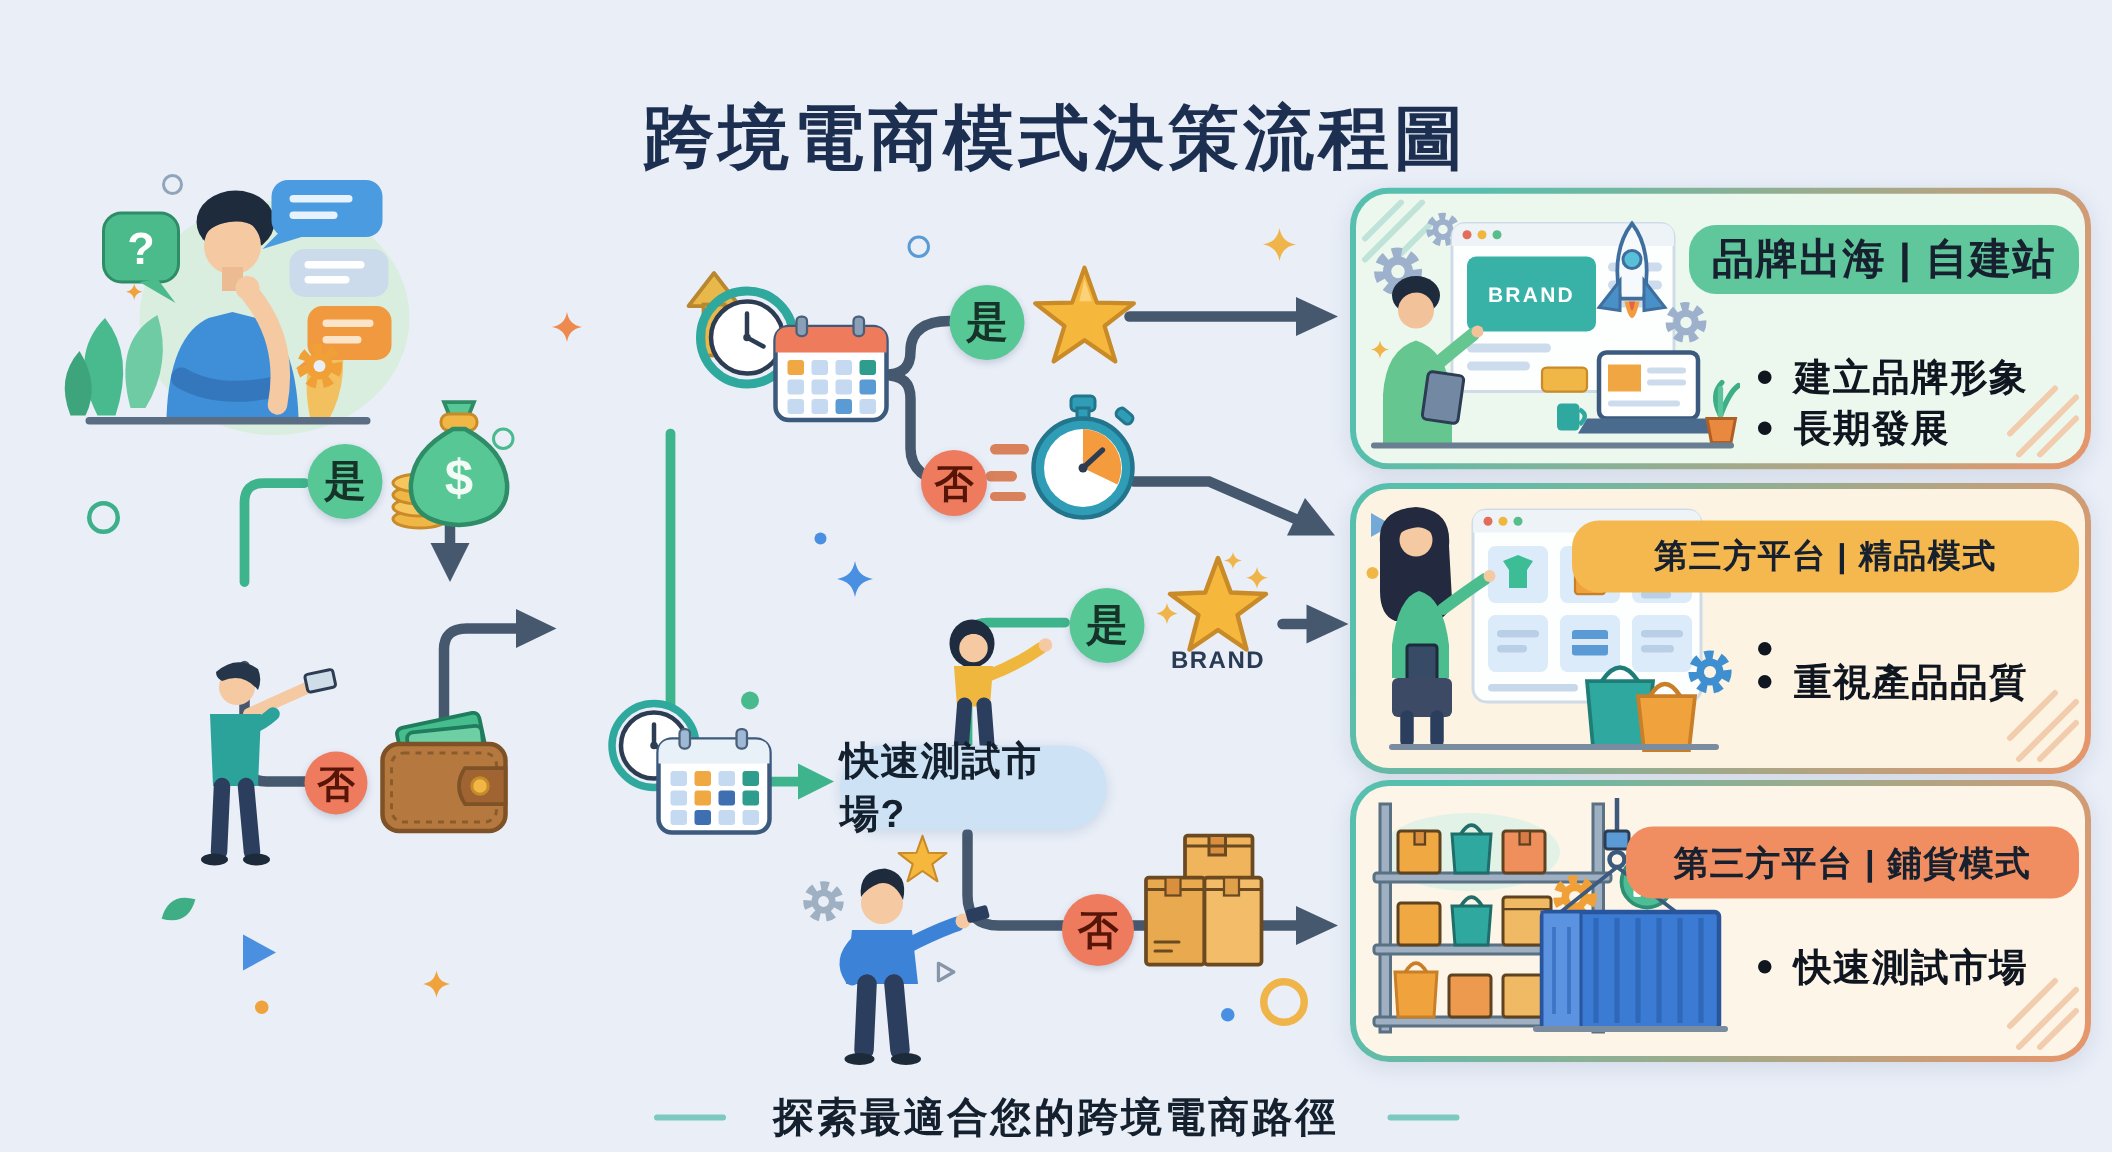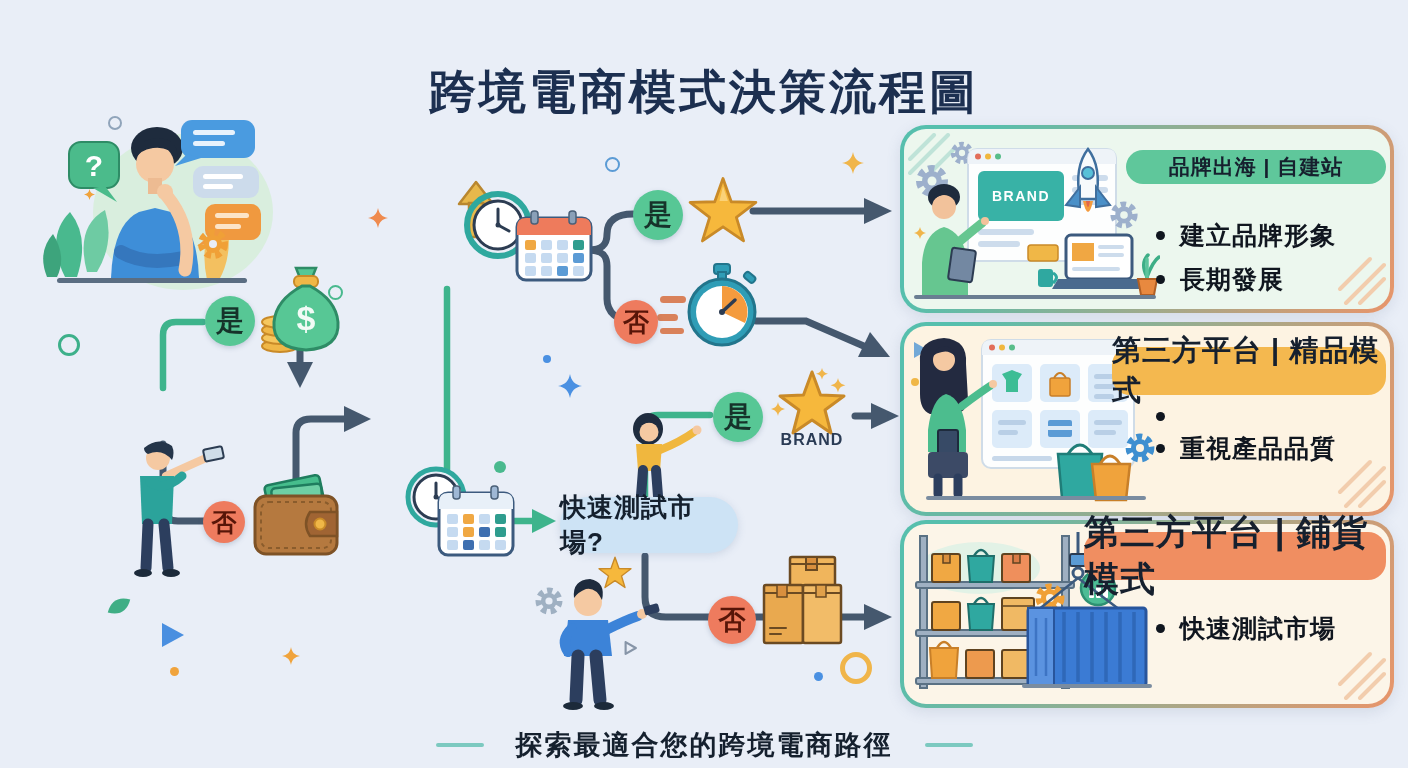--- a/index.html
+++ b/index.html
@@ -16,21 +16,21 @@
   .card{position:absolute;width:486px;border-radius:26px;z-index:2;border:4px solid transparent;
         box-shadow:0 4px 14px rgba(100,120,150,.16);}
   .card1{background:linear-gradient(#ecf7ee,#ecf7ee) padding-box,linear-gradient(115deg,#56bfad 15%,#e8956a) border-box;}
   .card2{background:linear-gradient(#fdf3e2,#fdf3e2) padding-box,linear-gradient(115deg,#56bfad 10%,#e8956a) border-box;}
   .card3{background:linear-gradient(#fcf5e8,#fcf5e8) padding-box,linear-gradient(115deg,#56bfad 10%,#e8956a) border-box;}
   .badge{position:absolute;right:4px;display:flex;align-items:center;justify-content:center;border-radius:18px;
          font-weight:800;color:#16202e;z-index:3;letter-spacing:1px;}
   .badge1{background:#5fc79b;}
   .badge2{background:#f4b84f;}
   .badge3{background:#f08e61;}
-  .bullets{position:absolute;left:252px;display:flex;flex-direction:column;gap:11px;margin:0;padding:0;list-style:none;
+  .bullets{position:absolute;left:252px;display:flex;flex-direction:column;gap:1px;margin:16px;padding:0;list-style:none;
            font-weight:800;color:#10161f;font-size:25px;letter-spacing:1px;z-index:3;text-align:right;}
   .bullets li{display:flex;align-items:center;gap:15px;}
   .bdot{width:9px;height:9px;border-radius:50%;background:#10161f;flex:none;}
   .footer{position:absolute;left:0;top:727px;width:100%;display:flex;align-items:center;justify-content:center;gap:32px;z-index:4;}
   .fdash{width:48px;height:4px;border-radius:2px;background:#7cc9c0;}
   .ftext{font-size:27px;font-weight:800;color:#15202e;letter-spacing:2px;}
   .ring{position:absolute;border-radius:50%;background:transparent;}
   svg{display:block;}
 </style>
 </head>
@@ -400,21 +400,21 @@
         <path d="M143,136 Q150,140 143,146" stroke="#2fa8a0" stroke-width="3" fill="none"></path>
       </g>
       <g transform="translate(228,118)">
         <path d="M9,22 Q2,8 10,0" stroke="#3dae86" stroke-width="3.5" fill="none" stroke-linecap="round"></path>
         <path d="M9,22 Q15,6 21,2" stroke="#3dae86" stroke-width="3.5" fill="none" stroke-linecap="round"></path>
         <path d="M9,22 Q9,10 9,4" stroke="#5cc49c" stroke-width="3.5" fill="none" stroke-linecap="round"></path>
         <path d="M0,24 L19,24 L16,40 L3,40 Z" fill="#e8893f" stroke="#b05f24" stroke-width="2"></path>
       </g>
       <rect x="4" y="158" width="242" height="4" rx="2" fill="#6a7e92"></rect>
     </svg>
-    <div class="badge badge1" style="top:21px;width:260px;height:34px;font-size:21px">
+    <div class="badge badge1" style="top:21px;width:260px;height:46px;font-size:28px">
       <span>品牌出海 | 自建站</span>
     </div>
     <ul class="bullets" style="top:90px">
       <li>
           <span class="bdot"></span>
           <span>建立品牌形象</span>
         </li>
       <li>
           <span class="bdot"></span>
           <span>長期發展</span>
@@ -477,21 +477,21 @@
         <path d="M48,144 L48,160" stroke="#2c3e5e" stroke-width="9" stroke-linecap="round"></path>
       </g>
       <g>
         <path d="M148,120 L192,120 L188,164 L152,164 Z" fill="#2fa8a0" stroke="#1f7d78" stroke-width="2.5"></path>
         <path d="M158,120 Q170,102 182,120" stroke="#1f7d78" stroke-width="3" fill="none"></path>
         <path d="M182,130 L220,130 L216,166 L186,166 Z" fill="#f0a33c" stroke="#c87f28" stroke-width="2.5"></path>
         <path d="M190,130 Q200,114 210,130" stroke="#c87f28" stroke-width="3" fill="none"></path>
       </g>
       <rect x="16" y="162" width="220" height="4" rx="2" fill="#7a8ca0"></rect>
     </svg>
-    <div class="badge badge2" style="top:21px;width:274px;height:48px;font-size:29px">
+    <div class="badge badge2" style="top:21px;width:338px;height:48px;font-size:22px">
       <span>第三方平台 | 精品模式</span>
     </div>
     <ul class="bullets" style="top:86px">
       <li>
           <span class="bdot"></span>
         </li>
       <li>
           <span class="bdot"></span>
           <span>重視產品品質</span>
         </li>
@@ -546,21 +546,21 @@
         <rect x="160" y="22" width="16" height="12" rx="2" fill="#5b9bd5" stroke="#2c3c52" stroke-width="2"></rect>
         <circle cx="168" cy="41" r="5" fill="none" stroke="#3c5a7e" stroke-width="3"></circle>
         <path d="M168,46 L128,78 M168,46 L210,78" stroke="#3c5a7e" stroke-width="2.5"></path>
         <rect x="118" y="76" width="118" height="78" rx="3" fill="#3b7bd4" stroke="#28559c" stroke-width="3"></rect>
         <path d="M154,80 L154,150 M168,80 L168,150 M182,80 L182,150 M196,80 L196,150 M210,80 L210,150 M224,80 L224,150" stroke="#2f68b8" stroke-width="3.5"></path>
         <rect x="118" y="76" width="26" height="78" fill="#5b93e0" stroke="#28559c" stroke-width="2"></rect>
         <path d="M126,86 L126,144 M136,86 L136,144" stroke="#3d74c4" stroke-width="2.5"></path>
       </g>
       <rect x="112" y="152" width="130" height="4" rx="2" fill="#7a8ca0"></rect>
     </svg>
-    <div class="badge badge3" style="top:8px;width:302px;height:48px;font-size:35px">
+    <div class="badge badge3" style="top:27px;width:302px;height:48px;font-size:23px">
       <span>第三方平台 | 鋪貨模式</span>
     </div>
     <ul class="bullets" style="top:88px">
       <li>
           <span class="bdot"></span>
           <span>快速測試市場</span>
         </li>
     </ul>
   </div>
 

